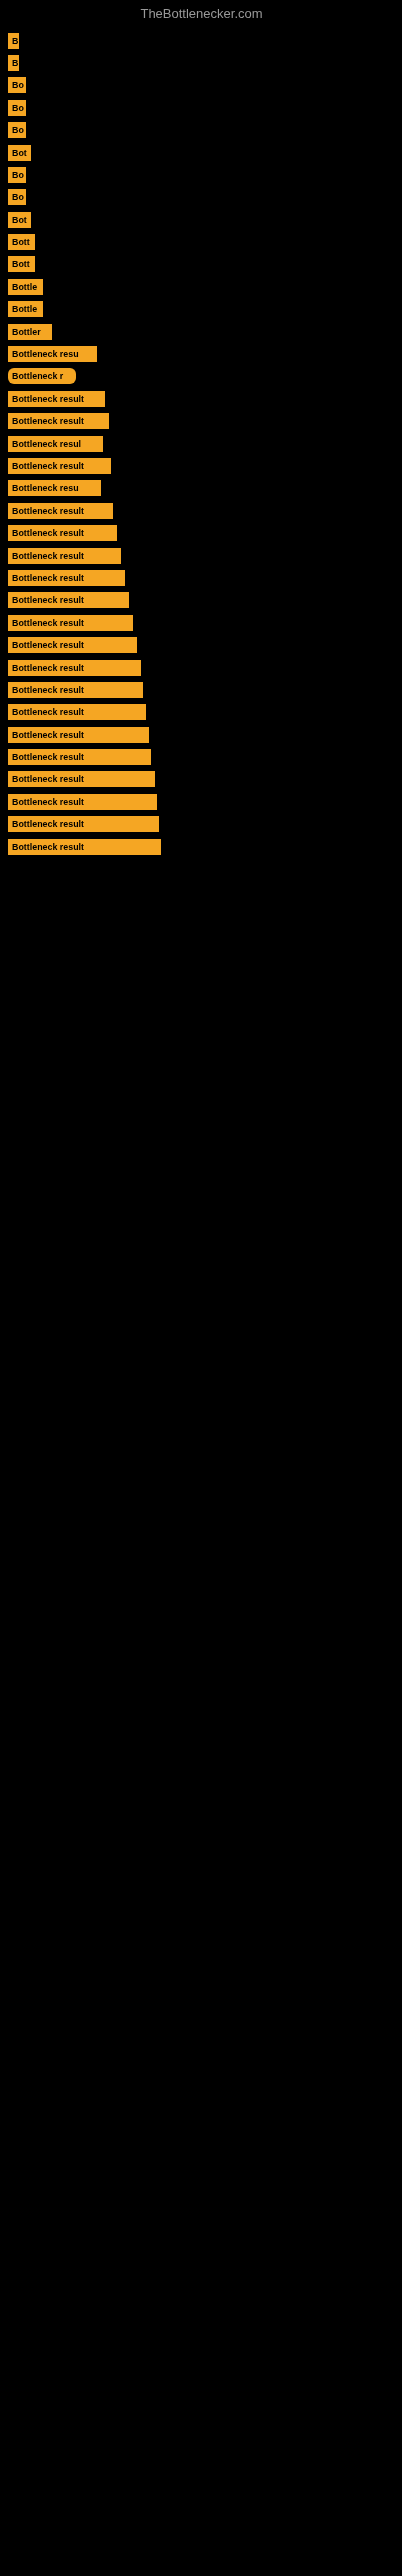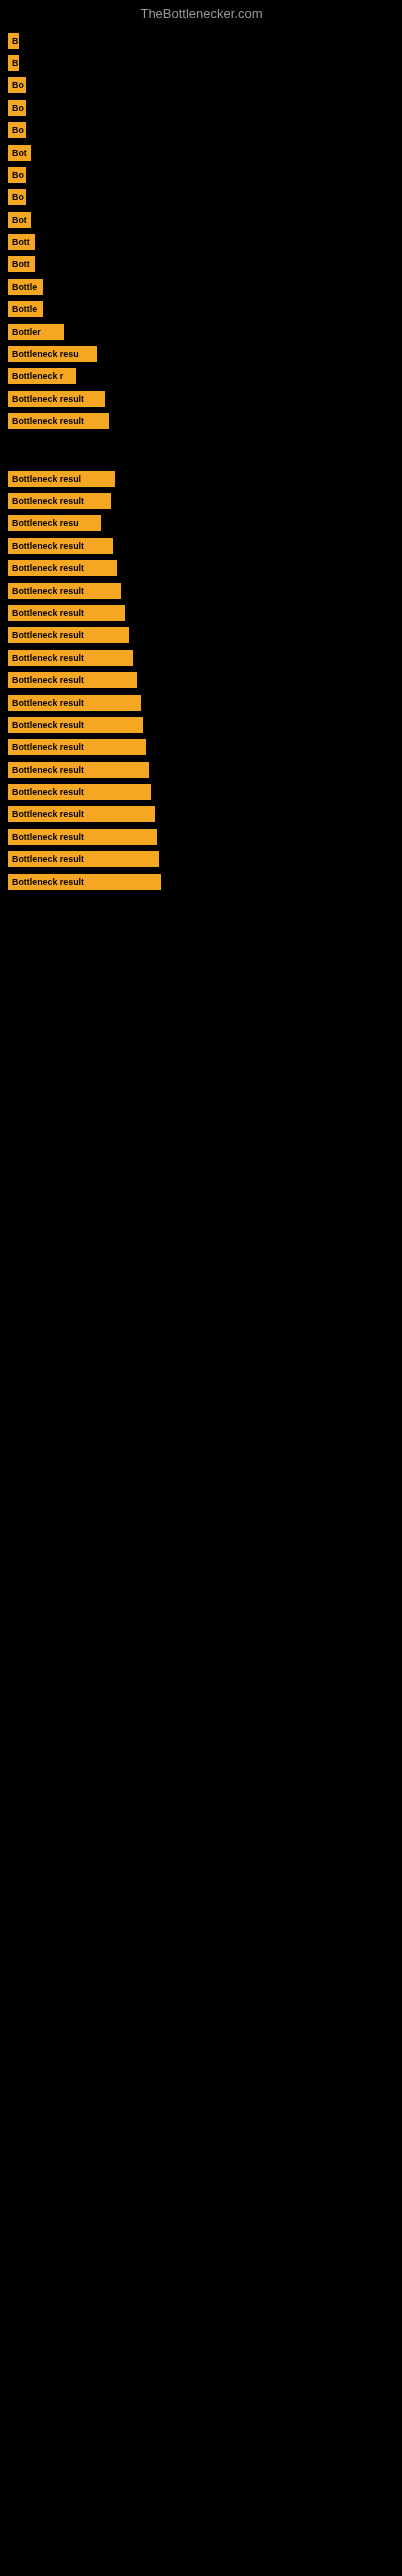--- a/index.html
+++ b/index.html
@@ -85,36 +85,36 @@
     <div class="bar-row">
       <div class="bar-label" style="width: 26.6px;">Bott</div>
     </div>
     <div class="bar-row">
       <div class="bar-label" style="width: 35px;">Bottle</div>
     </div>
     <div class="bar-row">
       <div class="bar-label" style="width: 35px;">Bottle</div>
     </div>
     <div class="bar-row">
-      <div class="bar-label" style="width: 56px;">Bottler</div>
+      <div class="bar-label" style="width: 44px;">Bottler</div>
     </div>
     <div class="bar-row">
       <div class="bar-label" style="width: 89px;">Bottleneck resu</div>
     </div>
     <div class="bar-row">
-      <div class="bar-label" style="width: 68px;">Bottleneck r</div>
+      <div class="bar-label" style="width: 68px; border-radius: 6px;">Bottleneck r</div>
     </div>
     <div class="bar-row">
       <div class="bar-label" style="width: 97px;">Bottleneck result</div>
     </div>
     <div class="bar-row">
       <div class="bar-label" style="width: 101px;">Bottleneck result</div>
     </div>
     <div class="bar-row">
-      <div class="bar-label" style="width: 107px; margin-top: 35px;">Bottleneck resul</div>
+      <div class="bar-label" style="width: 95px;">Bottleneck resul</div>
     </div>
     <div class="bar-row">
       <div class="bar-label" style="width: 103px;">Bottleneck result</div>
     </div>
     <div class="bar-row">
       <div class="bar-label" style="width: 93px;">Bottleneck resu</div>
     </div>
     <div class="bar-row">
       <div class="bar-label" style="width: 105px;">Bottleneck result</div>
     </div>

